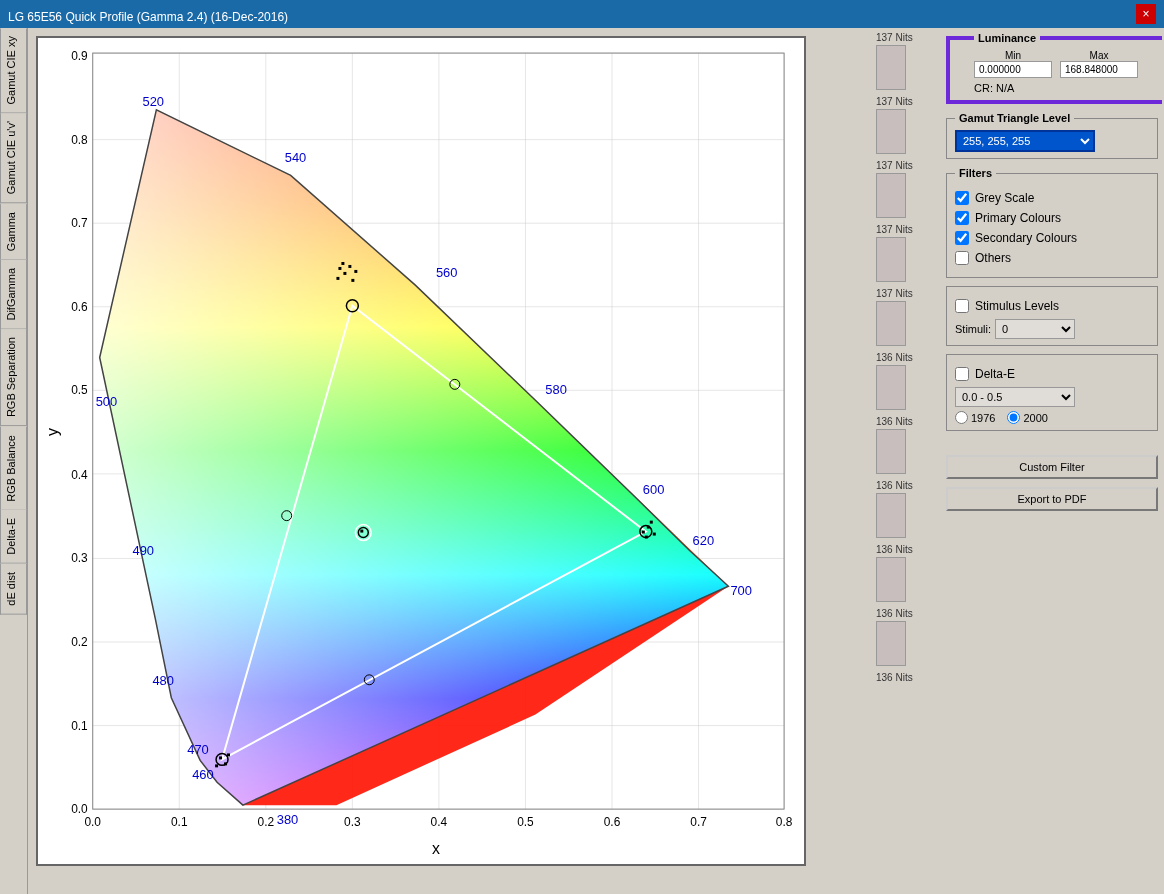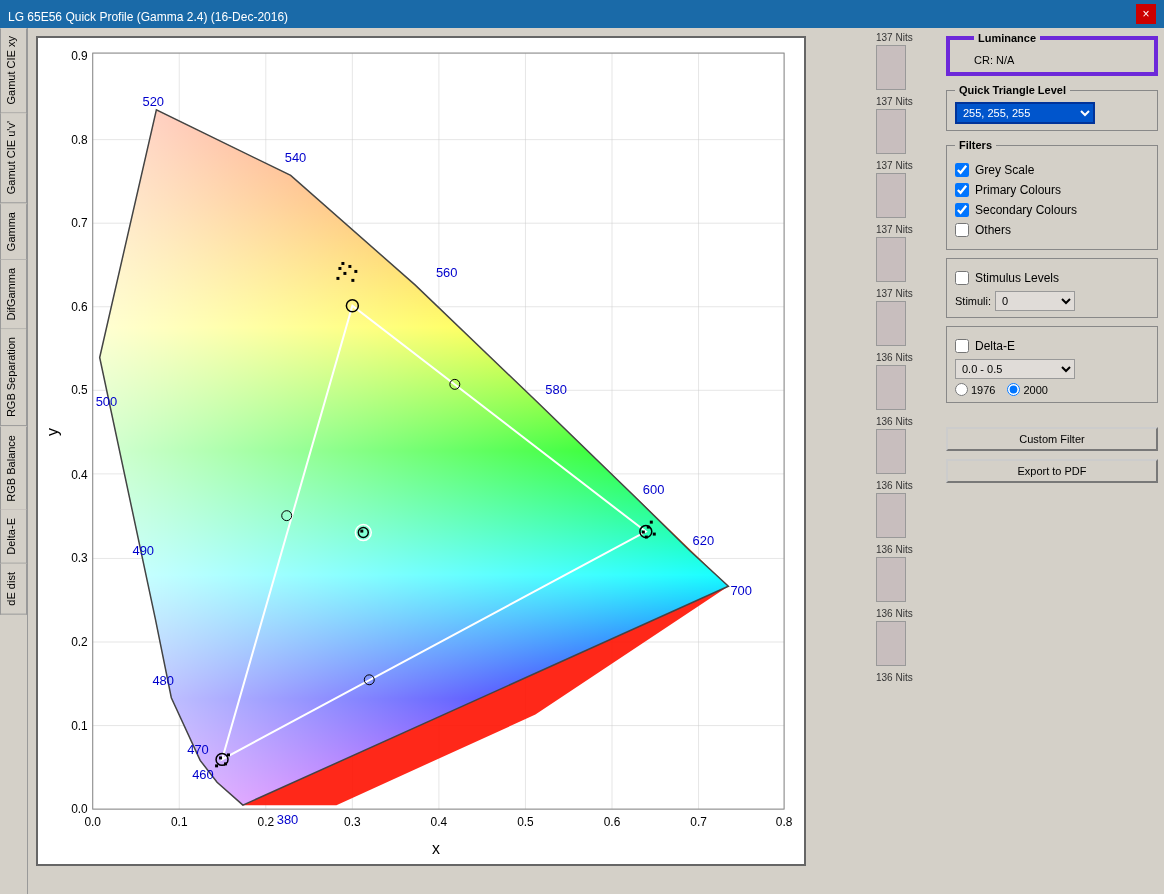--- a/index.html
+++ b/index.html
@@ -402,25 +402,35 @@
         <div style="margin-bottom:2px;"><span class="nit-label" style="font-size:10px;">136 Nits</span></div>
         <div class="nit-rect" style="margin-bottom:6px;"></div>
         <div style="margin-bottom:2px;"><span class="nit-label" style="font-size:10px;">136 Nits</span></div>
       </div>
 
       <div id="right-panel" style="width:220px; padding:4px; display:flex; flex-direction:column; gap:4px; overflow:auto;">
 
 
         <fieldset class="group-box" style="border:4px solid #6d28d9; padding:6px 24px; background:#d4d0c8;">
           <legend>Luminance</legend>
+          <div style="display:flex; gap:8px; margin-bottom:4px;">
+            <div>
+              <div style="font-size:10px; text-align:center;">Min</div>
+              <input type="text" style="width: 78px; font-size: 10px; border: 1px solid rgb(153, 153, 153);" value="0.000000">
+            </div>
+            <div>
+              <div style="font-size:10px; text-align:center;">Max</div>
+              <input type="text" style="width: 78px; font-size: 10px; border: 1px solid rgb(153, 153, 153);" value="168.848000">
+            </div>
+          </div>
           <div style="font-size:11px; margin-top:4px;">CR: N/A</div>
         </fieldset>
 
         <fieldset class="group-box" style="border:1px solid #888; padding:6px 8px; background:#d4d0c8;">
-          <legend>Quick Triangle Level</legend>
+          <legend>Gamut Triangle Level</legend>
           <div style="display:flex; align-items:center; gap:2px;">
             <select style="width:140px; font-size:11px; background:#0055cc; color:white; border:2px solid #003399;">
               <option style="background:white;color:black;">255, 255, 255</option>
               <option style="background:white;color:black;">128, 128, 128</option>
               <option style="background:white;color:black;">64, 64, 64</option>
             </select>
           </div>
         </fieldset>
 
         <fieldset class="group-box" style="border:1px solid #888; padding:6px 8px; background:#d4d0c8;">

